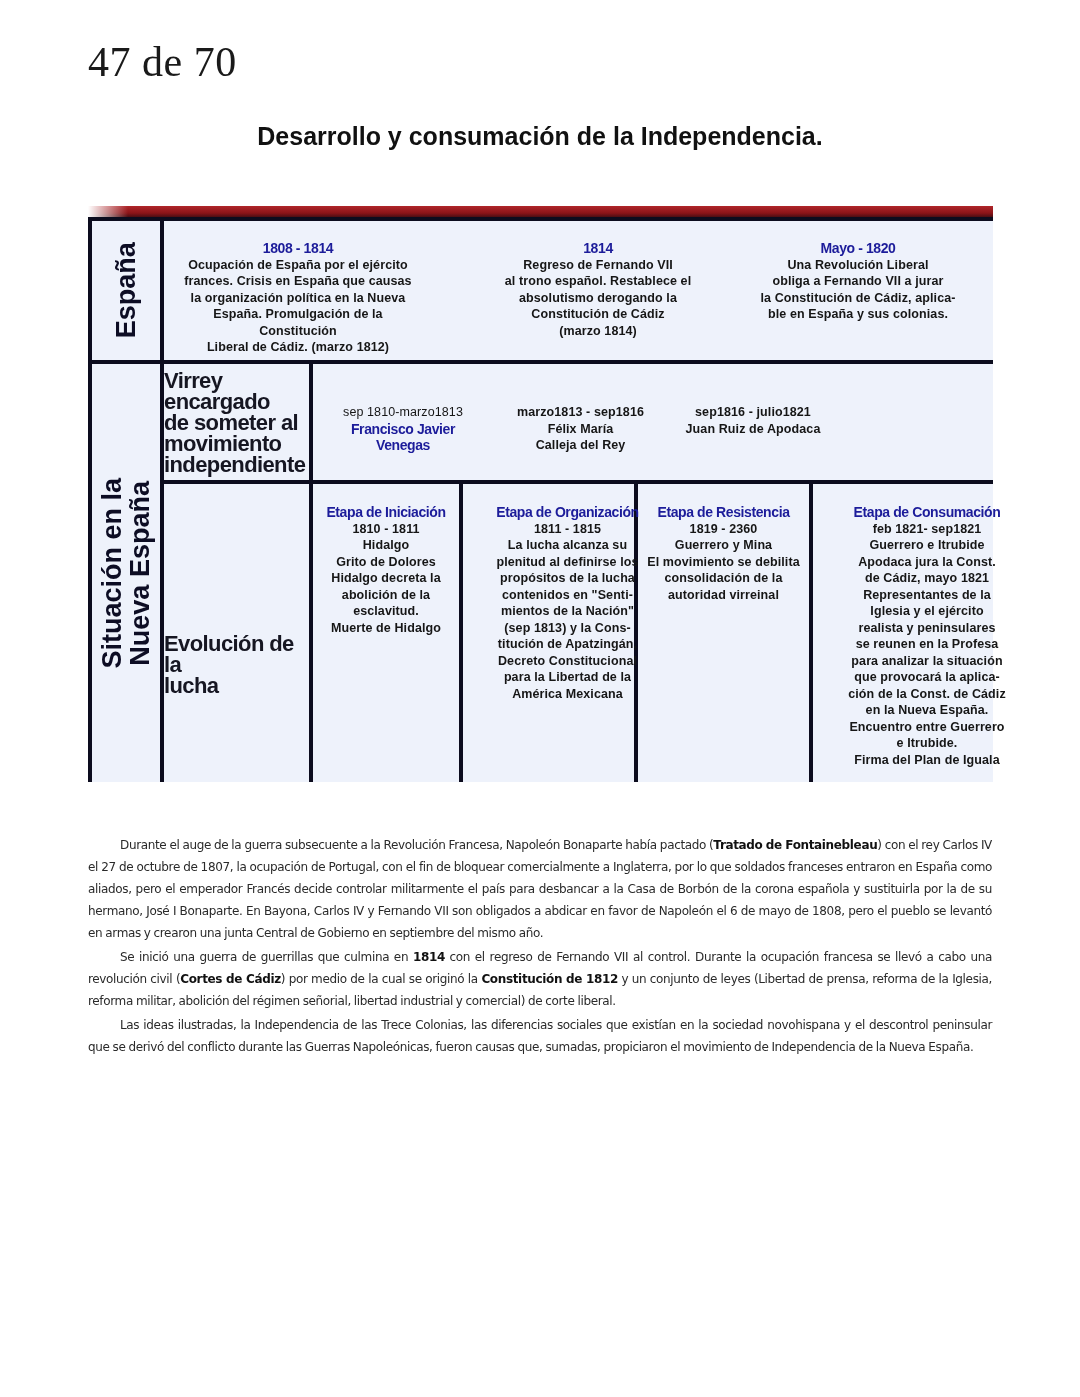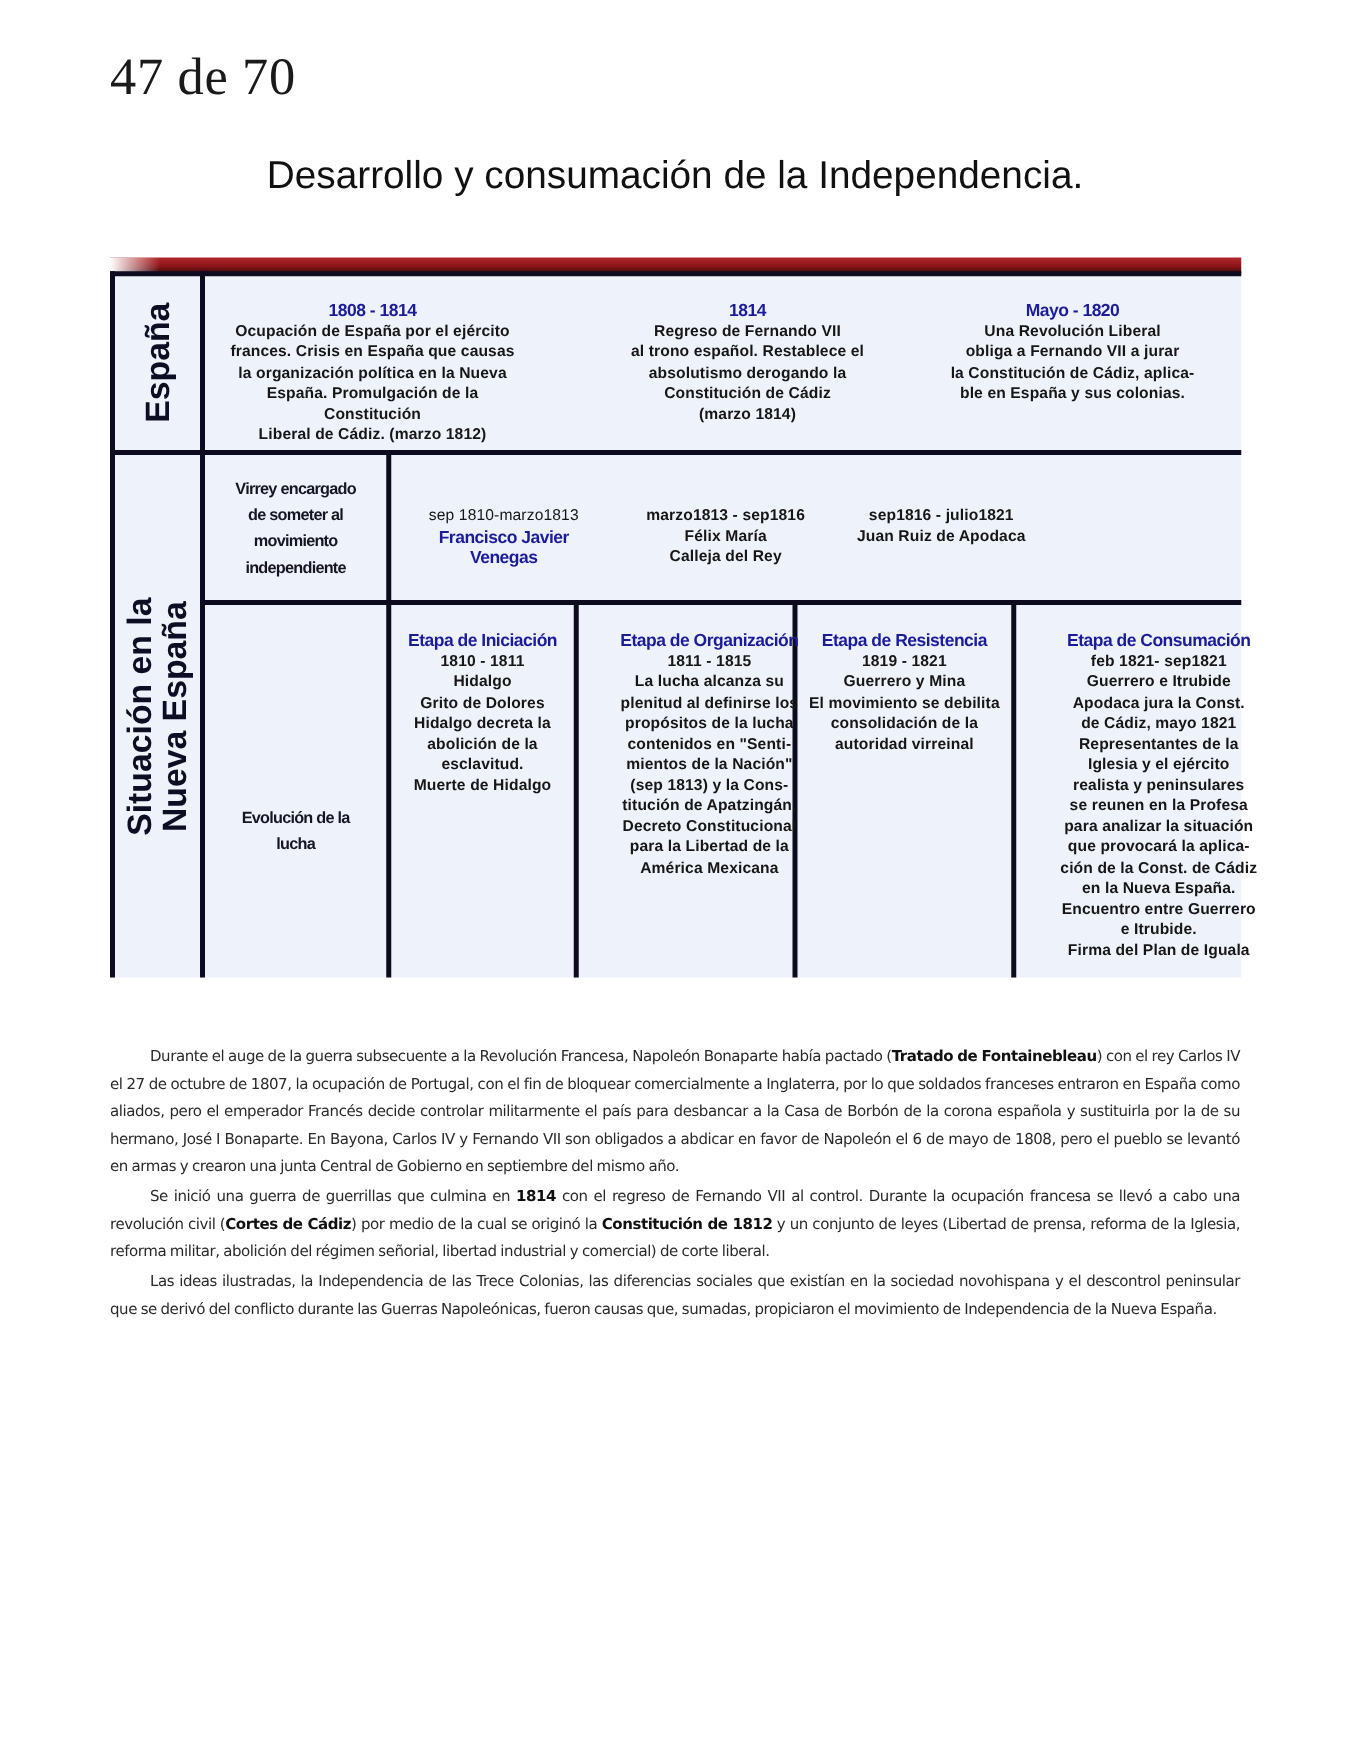--- a/index.html
+++ b/index.html
@@ -6,21 +6,21 @@
   html, body { width: 1080px; height: 1397px; background: #ffffff; overflow: hidden; }
   body { position: relative; font-family: "Liberation Sans", sans-serif; color: #111; }
 
   .page-number {
     position: absolute; left: 88px; top: 38px;
     font-family: "Liberation Serif", serif; font-size: 42px; color: #1a1a1a;
     letter-spacing: 0.5px;
   }
   .doc-title {
     position: absolute; left: 0; width: 1080px; top: 122px; text-align: center;
-    font-family: "Liberation Sans", sans-serif; font-weight: normal; font-size: 31px; color: #111;
+    font-family: "Liberation Sans", sans-serif; font-weight: bold; font-size: 25px; color: #111;
   }
 
   
   .figure { position: absolute; left: 88px; top: 206px; width: 905px; height: 576px; }
   .topbar {
     position: absolute; left: 0; top: 0; width: 905px; height: 13px;
     background: linear-gradient(to bottom, #b0262a 0%, #8a1418 55%, #2a0a10 100%);
   }
   .topbar::before {
     content: ""; position: absolute; left: 0; top: 0; width: 40px; height: 13px;
@@ -36,21 +36,21 @@
   }
   .side-label span { display: block; transform: rotate(-90deg); white-space: nowrap; }
 
   .tcell-text {
     position: absolute; text-align: center; font-size: 12.5px; line-height: 16.5px;
     font-weight: bold; color: #161616; letter-spacing: 0.1px;
   }
   .blue-head { color: #1c1c9a; font-weight: bold; font-size: 14px; letter-spacing: -0.4px; }
   .row-head {
     position: absolute; display: flex; align-items: center; justify-content: center;
-    text-align: center; font-weight: bold; font-size: 13px; line-height: 21px;
+    text-align: left; font-weight: bold; font-size: 22px; line-height: 21px;
     color: #161622; letter-spacing: -0.6px;
   }
 
   
   .body-text {
     position: absolute; left: 88px; width: 904px;
     font-family: "DejaVu Sans", sans-serif; font-size: 12px; line-height: 22px;
     color: #2a2a2a; text-align: justify; letter-spacing: -0.35px; word-spacing: -0.5px;
   }
   .body-text p { text-indent: 32px; margin-bottom: 2px; }
@@ -162,21 +162,21 @@
     <div>mientos de la Nación"</div>
     <div>(sep 1813) y la Cons-</div>
     <div>titución de Apatzingán,</div>
     <div>Decreto Constitucional</div>
     <div>para la Libertad de la</div>
     <div>América Mexicana</div>
   </div>
 
   <div class="tcell-text" style="left:550px;top:298px;width:171px;">
     <div class="blue-head">Etapa de Resistencia</div>
-    <div>1819 - 1821</div>
+    <div>1819 - 2360</div>
     <div>Guerrero y Mina</div>
     <div>El movimiento se debilita</div>
     <div>consolidación de la</div>
     <div>autoridad virreinal</div>
   </div>
 
   <div class="tcell-text" style="left:749px;top:298px;width:180px;">
     <div class="blue-head">Etapa de Consumación</div>
     <div>feb 1821- sep1821</div>
     <div>Guerrero e Itrubide</div>

